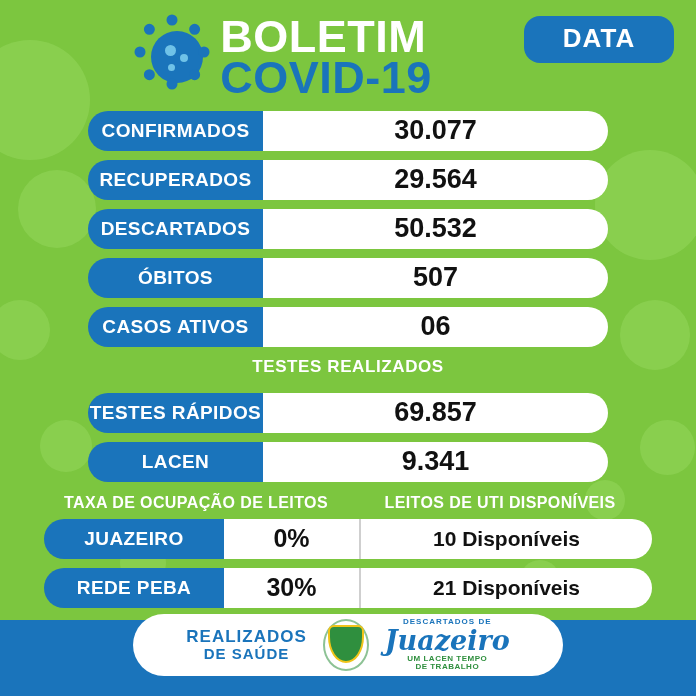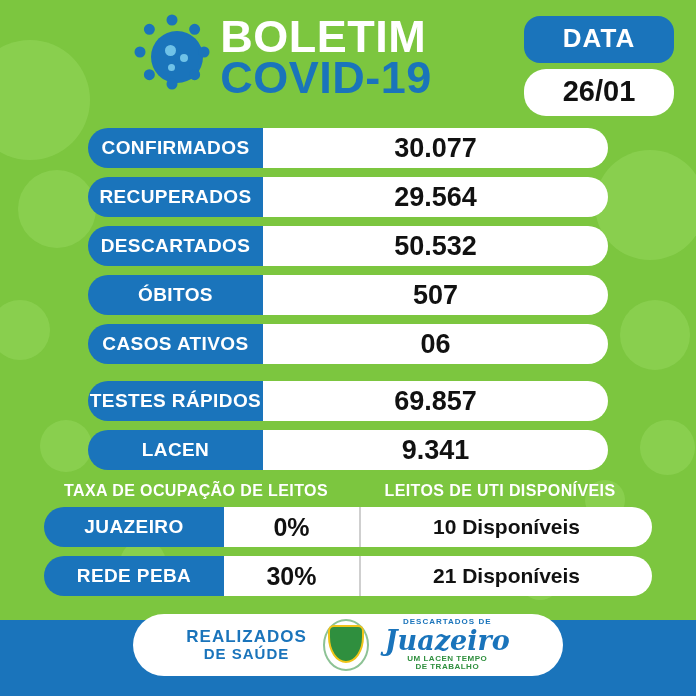--- a/index.html
+++ b/index.html
@@ -338,21 +338,20 @@
           <div class="d" style="left:42px; top:36px; width:8px; height:8px;"></div>
           <div class="d" style="left:30px; top:46px; width:7px; height:7px;"></div>
         </div>
         <div class="titles">
           <div class="t-boletim">BOLETIM</div>
           <div class="t-covid">COVID-19</div>
         </div>
       </div>
       <div class="date-box">
         <div class="date-label">DATA</div>
-        <div class="date-value">26/01</div>
       </div>
     </div>
 
     <div class="rows">
       <div class="row">
         <div class="label">CONFIRMADOS</div>
         <div class="value">30.077</div>
       </div>
       <div class="row">
         <div class="label">RECUPERADOS</div>
@@ -365,20 +364,21 @@
       <div class="row">
         <div class="label">ÓBITOS</div>
         <div class="value">507</div>
       </div>
       <div class="row">
         <div class="label">CASOS ATIVOS</div>
         <div class="value">06</div>
       </div>
     </div>
 
+    <div class="section-title">TESTES REALIZADOS</div>
     <div class="rows">
       <div class="row">
         <div class="label">TESTES RÁPIDOS</div>
         <div class="value">69.857</div>
       </div>
       <div class="row">
         <div class="label">LACEN</div>
         <div class="value">9.341</div>
       </div>
     </div>

